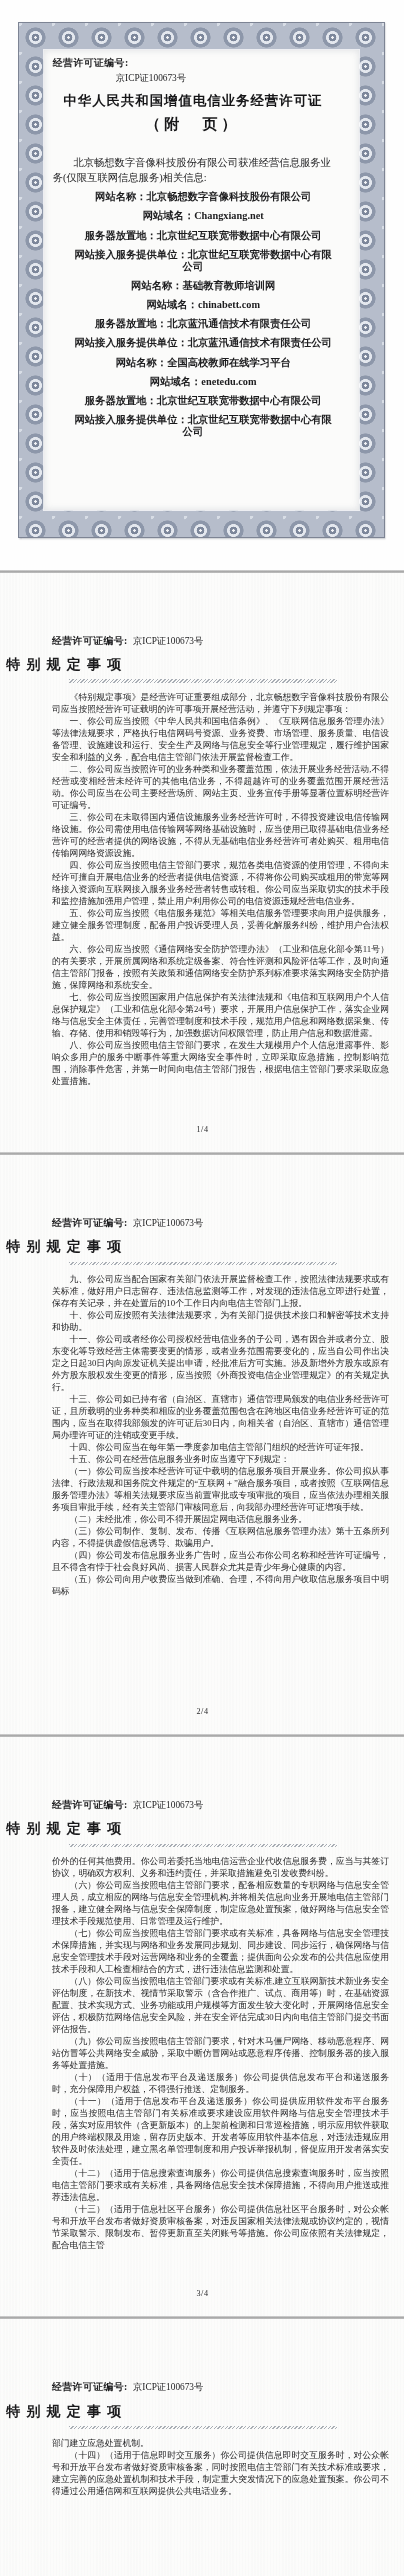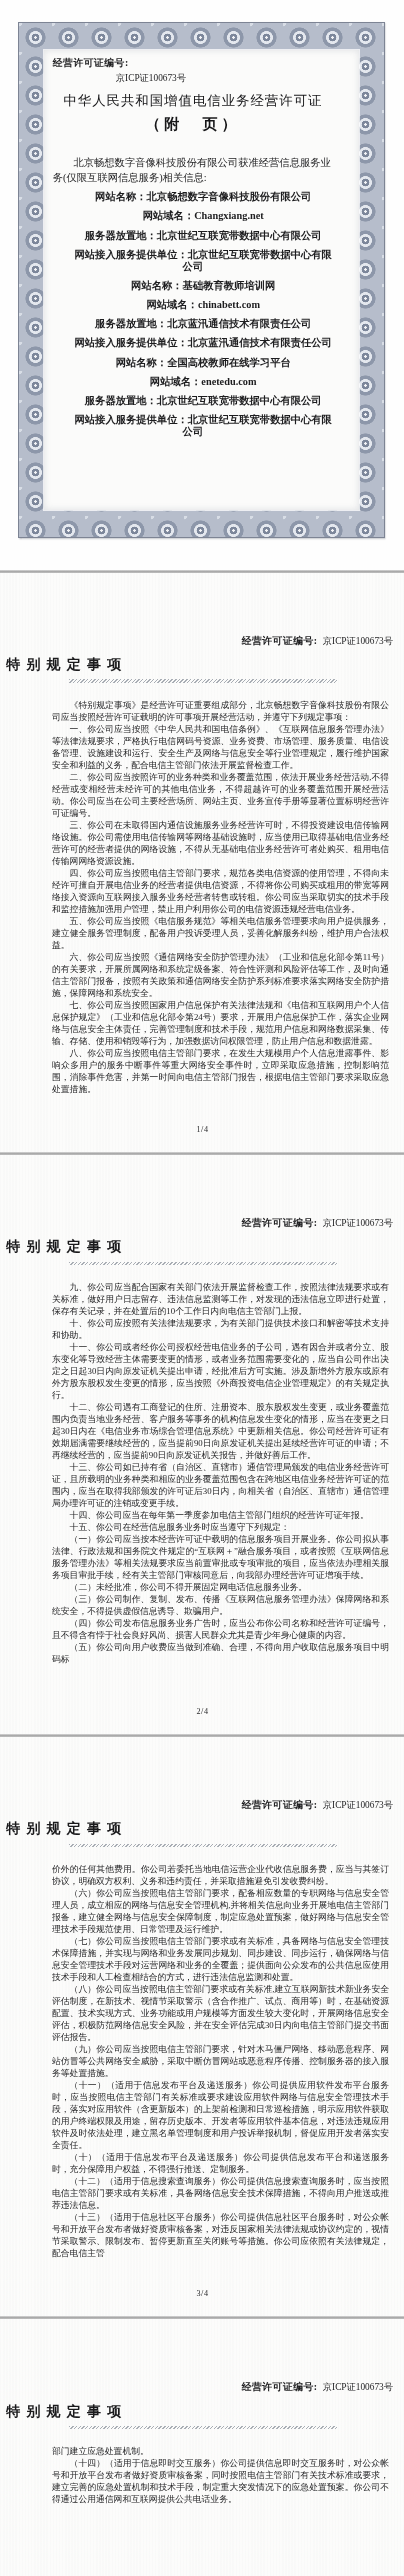--- a/index.html
+++ b/index.html
@@ -42,21 +42,21 @@
     width: 100%;
     height: 100%;
     box-sizing: border-box;
     background: #fbfbfa;
     box-shadow: 0 0 0 1px rgba(255,255,255,0.75), inset 0 0 7.2px rgba(90,100,120,0.18);
     padding: 7.2px 26px 0 8.8px;
   }
   .cert-lic-label { font-size: 9.8px; font-weight: 600; letter-spacing: 0.5px; color:#1d1d1f; }
   .cert-lic-no { font-size: 9.3px; margin: 1.5px 0 0 63px; color:#1d1d1f; }
   .cert-title {
-    font-size: 13.4px; font-weight: 400; text-align: center;
+    font-size: 13.4px; font-weight: 700; text-align: center;
     margin: 7.7px 0 0; letter-spacing: 1px; color:#161618;
   }
   .cert-subtitle {
     font-size: 15px; font-weight: 700; text-align: center;
     margin: 4.6px 0 0; letter-spacing: 4.1px; color:#161618;
   }
   .cert-intro {
     font-size: 10.3px; font-weight: 400; line-height: 15.5px;
     margin: 21px 0 5.2px; text-indent: 2em; color:#1d1d1f;
   }
@@ -76,36 +76,36 @@
   
   .prov-page {
     position: relative;
     width: 405px;
     height: 579px;
     background-color: #fcfcfb;
     background-image: repeating-linear-gradient(90deg, rgba(70,80,90,0.015) 0 1.5px, rgba(0,0,0,0) 1.5px 3.1px);
     overflow: hidden;
   }
   .prov-page.last { height: 554px; }
-  .prov-header { padding: 62px 12px 0 52px; text-align: right; }
+  .prov-header { padding: 62px 12px 0 52px; }
   .lic-label { font-size: 9.8px; font-weight: 600; letter-spacing: 0.5px; color:#1d1d1f; }
   .lic-no { font-size: 9.3px; margin-left: 5.2px; color:#1d1d1f; }
   .prov-title {
     margin: 8.2px 0 0; 
     font-size: 14px; font-weight: 700; letter-spacing: 6.2px; text-indent: 6.2px;
     color:#1a1a1c;
   }
   .zigzag {
     margin: 5.2px auto 0;
     width: 268px; height: 3.6px;
     background: repeating-linear-gradient(135deg, #9aa0a8 0 1px, rgba(0,0,0,0) 1px 2.6px);
     opacity: 0.85;
   }
   .prov-body {
-    margin-top: 16px;
+    margin-top: 8px;
     padding: 0 16px 0 52px;
     font-size: 8.8px;
     line-height: 12px;
     text-align: justify;
     color:#242426;
   }
   .prov-body p.par { margin: 0; text-indent: 2em; }
   .prov-body p.par.cont { text-indent: 0; }
   .page-no {
     position: absolute;
@@ -171,47 +171,46 @@
     <section class="prov-page">
     <div class="prov-header">
       <span class="lic-label">经营许可证编号:</span><span class="lic-no">京ICP证100673号</span>
     </div>
     <h2 class="prov-title">特别规定事项</h2>
     <div class="zigzag"></div>
     <div class="prov-body">
         <p class="par">九、你公司应当配合国家有关部门依法开展监督检查工作，按照法律法规要求或有关标准，做好用户日志留存、违法信息监测等工作，对发现的违法信息立即进行处置，保存有关记录，并在处置后的10个工作日内向电信主管部门上报。</p>
         <p class="par">十、你公司应按照有关法律法规要求，为有关部门提供技术接口和解密等技术支持和协助。</p>
         <p class="par">十一、你公司或者经你公司授权经营电信业务的子公司，遇有因合并或者分立、股东变化等导致经营主体需要变更的情形，或者业务范围需要变化的，应当自公司作出决定之日起30日内向原发证机关提出申请，经批准后方可实施。涉及新增外方股东或原有外方股东股权发生变更的情形，应当按照《外商投资电信企业管理规定》的有关规定执行。</p>
-        <p class="par">十二、你公司遇有工商登记的住所、注册资本、股东股权发生变更，或业务覆盖范围内负责当地业务经营、客户服务等事务的机构信息发生变化的情形，应当在变更之日起30日内在《电信业务市场综合管理信息系统》中更新相关信息。你公司经营许可证有效期届满需要继续经营的，应当提前90日向原发证机关提出延续经营许可证的申请；不再继续经营的，应当提前90日向原发证机关报告，并做好善后工作。</p>
         <p class="par">十三、你公司如已持有省（自治区、直辖市）通信管理局颁发的电信业务经营许可证，且所载明的业务种类和相应的业务覆盖范围包含在跨地区电信业务经营许可证的范围内，应当在取得我部颁发的许可证后30日内，向相关省（自治区、直辖市）通信管理局办理许可证的注销或变更手续。</p>
         <p class="par">十四、你公司应当在每年第一季度参加电信主管部门组织的经营许可证年报。</p>
         <p class="par">十五、你公司在经营信息服务业务时应当遵守下列规定：</p>
         <p class="par">（一）你公司应当按本经营许可证中载明的信息服务项目开展业务。你公司拟从事法律、行政法规和国务院文件规定的“互联网＋”融合服务项目，或者按照《互联网信息服务管理办法》等相关法规要求应当前置审批或专项审批的项目，应当依法办理相关服务项目审批手续，经有关主管部门审核同意后，向我部办理经营许可证增项手续。</p>
         <p class="par">（二）未经批准，你公司不得开展固定网电话信息服务业务。</p>
-        <p class="par">（三）你公司制作、复制、发布、传播《互联网信息服务管理办法》保障网络和系统安全，不得提供虚假信息诱导、欺骗用户。</p>
+        <p class="par">（三）你公司制作、复制、发布、传播《互联网信息服务管理办法》第十五条所列内容，不得提供虚假信息诱导、欺骗用户。</p>
         <p class="par">（四）你公司发布信息服务业务广告时，应当公布你公司名称和经营许可证编号，且不得含有悖于社会良好风尚、损害人民群众尤其是青少年身心健康的内容。</p>
         <p class="par">（五）你公司向用户收费应当做到准确、合理，不得向用户收取信息服务项目中明码标</p>
       </div>
     <div class="page-no">2/4</div>
   </section>
     <div class="page-divider"></div>
     <section class="prov-page">
     <div class="prov-header">
       <span class="lic-label">经营许可证编号:</span><span class="lic-no">京ICP证100673号</span>
     </div>
     <h2 class="prov-title">特别规定事项</h2>
     <div class="zigzag"></div>
     <div class="prov-body">
         <p class="par cont">价外的任何其他费用。你公司若委托当地电信运营企业代收信息服务费，应当与其签订协议，明确双方权利、义务和违约责任，并采取措施避免引发收费纠纷。</p>
         <p class="par">（六）你公司应当按照电信主管部门要求，配备相应数量的专职网络与信息安全管理人员，成立相应的网络与信息安全管理机构,并将相关信息向业务开展地电信主管部门报备，建立健全网络与信息安全保障制度，制定应急处置预案，做好网络与信息安全管理技术手段规范使用、日常管理及运行维护。</p>
         <p class="par">（七）你公司应当按照电信主管部门要求或有关标准，具备网络与信息安全管理技术保障措施，并实现与网络和业务发展同步规划、同步建设、同步运行，确保网络与信息安全管理技术手段对运营网络和业务的全覆盖；提供面向公众发布的公共信息应使用技术手段和人工检查相结合的方式，进行违法信息监测和处置。</p>
         <p class="par">（八）你公司应当按照电信主管部门要求或有关标准,建立互联网新技术新业务安全评估制度，在新技术、视情节采取警示（含合作推广、试点、商用等）时，在基础资源配置、技术实现方式、业务功能或用户规模等方面发生较大变化时，开展网络信息安全评估，积极防范网络信息安全风险，并在安全评估完成30日内向电信主管部门提交书面评估报告。</p>
         <p class="par">（九）你公司应当按照电信主管部门要求，针对木马僵尸网络、移动恶意程序、网站仿冒等公共网络安全威胁，采取中断仿冒网站或恶意程序传播、控制服务器的接入服务等处置措施。</p>
+        <p class="par">（十）（适用于信息发布平台及递送服务）你公司提供信息发布平台和递送服务时，充分保障用户权益，不得强行推送、定制服务。</p>
         <p class="par">（十一）（适用于信息发布平台及递送服务）你公司提供应用软件发布平台服务时，应当按照电信主管部门有关标准或要求建设应用软件网络与信息安全管理技术手段，落实对应用软件（含更新版本）的上架前检测和日常巡检措施，明示应用软件获取的用户终端权限及用途，留存历史版本、开发者等应用软件基本信息，对违法违规应用软件及时依法处理，建立黑名单管理制度和用户投诉举报机制，督促应用开发者落实安全责任。</p>
-        <p class="par">（十）（适用于信息发布平台及递送服务）你公司提供信息发布平台和递送服务时，充分保障用户权益，不得强行推送、定制服务。</p>
         <p class="par">（十二）（适用于信息搜索查询服务）你公司提供信息搜索查询服务时，应当按照电信主管部门要求或有关标准，具备网络信息安全技术保障措施，不得向用户推送或推荐违法信息。</p>
         <p class="par">（十三）（适用于信息社区平台服务）你公司提供信息社区平台服务时，对公众帐号和开放平台发布者做好资质审核备案，对违反国家相关法律法规或协议约定的，视情节采取警示、限制发布、暂停更新直至关闭账号等措施。你公司应依照有关法律规定，配合电信主管</p>
       </div>
     <div class="page-no">3/4</div>
   </section>
     <div class="page-divider"></div>
     <section class="prov-page last">
     <div class="prov-header">
       <span class="lic-label">经营许可证编号:</span><span class="lic-no">京ICP证100673号</span>
     </div>

